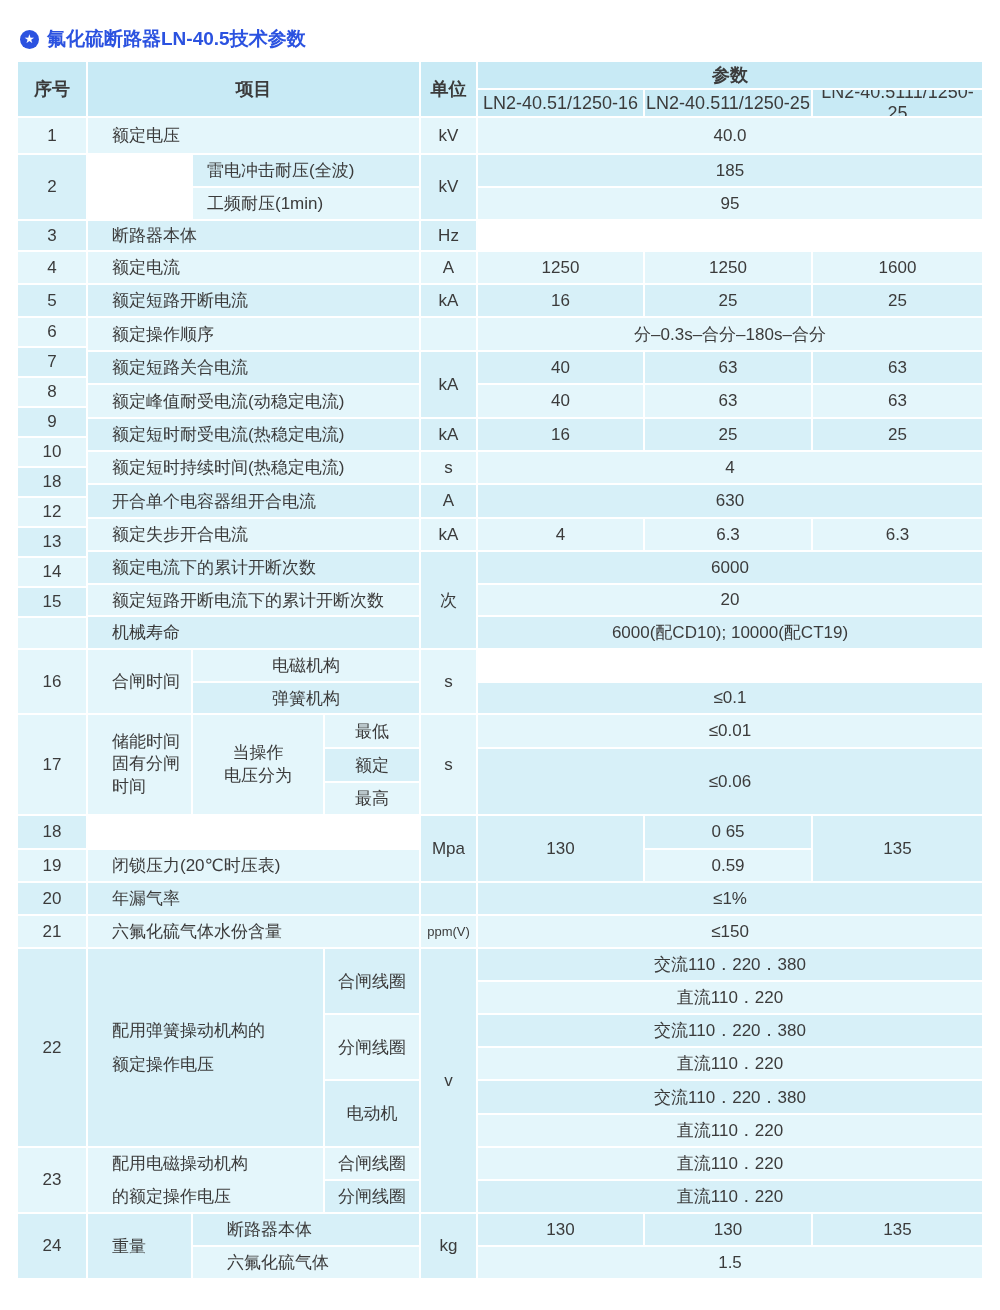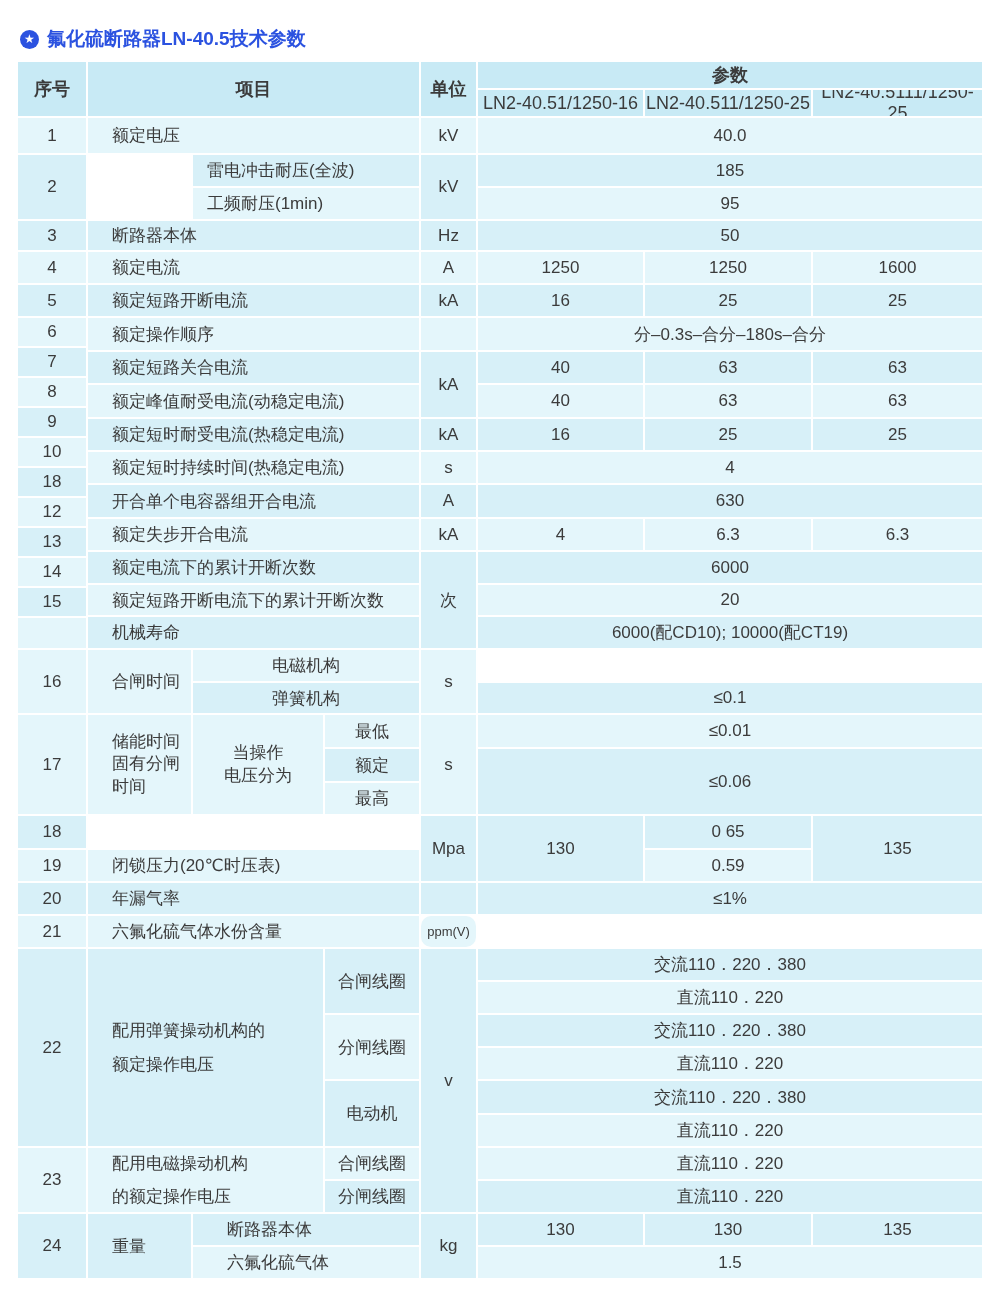--- a/index.html
+++ b/index.html
@@ -20,21 +20,21 @@
   .cell{display:flex;align-items:center;justify-content:center;text-align:center;
         font-size:17px;background:#e4f6fb;overflow:hidden;}
   .d{background:#d7f0f8;}
   .hd{background:#c8eaf5;font-weight:bold;font-size:18px;}
   .model{background:#c8eaf5;font-size:18px;font-weight:normal;}
   .left{justify-content:flex-start;text-align:left;padding-left:24px;}
   .subleft{justify-content:flex-start;text-align:center;padding-left:14px;}
   .pad34{justify-content:flex-start;text-align:left;padding-left:34px;}
   .pre{white-space:pre-line;line-height:1.32;}
   .lh2{line-height:1.95;}
-  .small{font-size:13px;border-radius:10px;}
+  .small{font-size:13px;}
 
   .seq-cell{padding:0;background:#fff;display:block;}
   .seq-stack{display:flex;flex-direction:column;width:100%;height:100%;}
   .seq-stack div{flex:0 0 30px;height:30px;box-sizing:border-box;border-bottom:2px solid #fff;
                  display:flex;align-items:center;justify-content:center;
                  font-size:17px;background:#e4f6fb;}
   .seq-stack div:nth-child(even){background:#d7f0f8;}
   .seq-stack div:last-child{border-bottom:none;}
 </style>
 </head>
@@ -65,21 +65,20 @@
   <div class="cell d" style="grid-area:4/1/6/2">2</div>
   <div class="cell d subleft" style="grid-area:4/3/5/5">雷电冲击耐压(全波)</div>
   <div class="cell subleft" style="grid-area:5/3/6/5">工频耐压(1min)</div>
   <div class="cell d" style="grid-area:4/5/6/6">kV</div>
   <div class="cell d" style="grid-area:4/6/5/9">185</div>
   <div class="cell" style="grid-area:5/6/6/9">95</div>
 
   <div class="cell d" style="grid-area:6/1/7/2">3</div>
   <div class="cell d left" style="grid-area:6/2/7/5">断路器本体</div>
   <div class="cell d" style="grid-area:6/5/7/6">Hz</div>
-  <div class="cell d" style="grid-area:6/6/7/9">50</div>
 
   <div class="cell" style="grid-area:7/1/8/2">4</div>
   <div class="cell left" style="grid-area:7/2/8/5">额定电流</div>
   <div class="cell" style="grid-area:7/5/8/6">A</div>
   <div class="cell" style="grid-area:7/6/8/7">1250</div>
   <div class="cell" style="grid-area:7/7/8/8">1250</div>
   <div class="cell" style="grid-area:7/8/8/9">1600</div>
 
   <div class="cell d" style="grid-area:8/1/9/2">5</div>
   <div class="cell d left" style="grid-area:8/2/9/5">额定短路开断电流</div>
@@ -180,20 +179,21 @@
   <div class="cell" style="grid-area:25/7/26/8">0.59</div>
 
   <div class="cell d" style="grid-area:26/1/27/2">20</div>
   <div class="cell d left" style="grid-area:26/2/27/5">年漏气率</div>
   <div class="cell d" style="grid-area:26/5/27/6"></div>
   <div class="cell d" style="grid-area:26/6/27/9">≤1%</div>
 
   <div class="cell" style="grid-area:27/1/28/2">21</div>
   <div class="cell left" style="grid-area:27/2/28/5">六氟化硫气体水份含量</div>
   <div class="cell small" style="grid-area:27/5/28/6">ppm(V)</div>
+  <div class="cell" style="grid-area:27/6/28/9">≤150</div>
 
   <div class="cell d" style="grid-area:28/1/34/2">22</div>
   <div class="cell d left pre lh2" style="grid-area:28/2/34/4">配用弹簧操动机构的
 额定操作电压</div>
   <div class="cell d" style="grid-area:28/4/30/5">合闸线圈</div>
   <div class="cell" style="grid-area:30/4/32/5">分闸线圈</div>
   <div class="cell d" style="grid-area:32/4/34/5">电动机</div>
   <div class="cell d" style="grid-area:28/5/36/6">v</div>
   <div class="cell d" style="grid-area:28/6/29/9">交流110．220．380</div>
   <div class="cell" style="grid-area:29/6/30/9">直流110．220</div>

